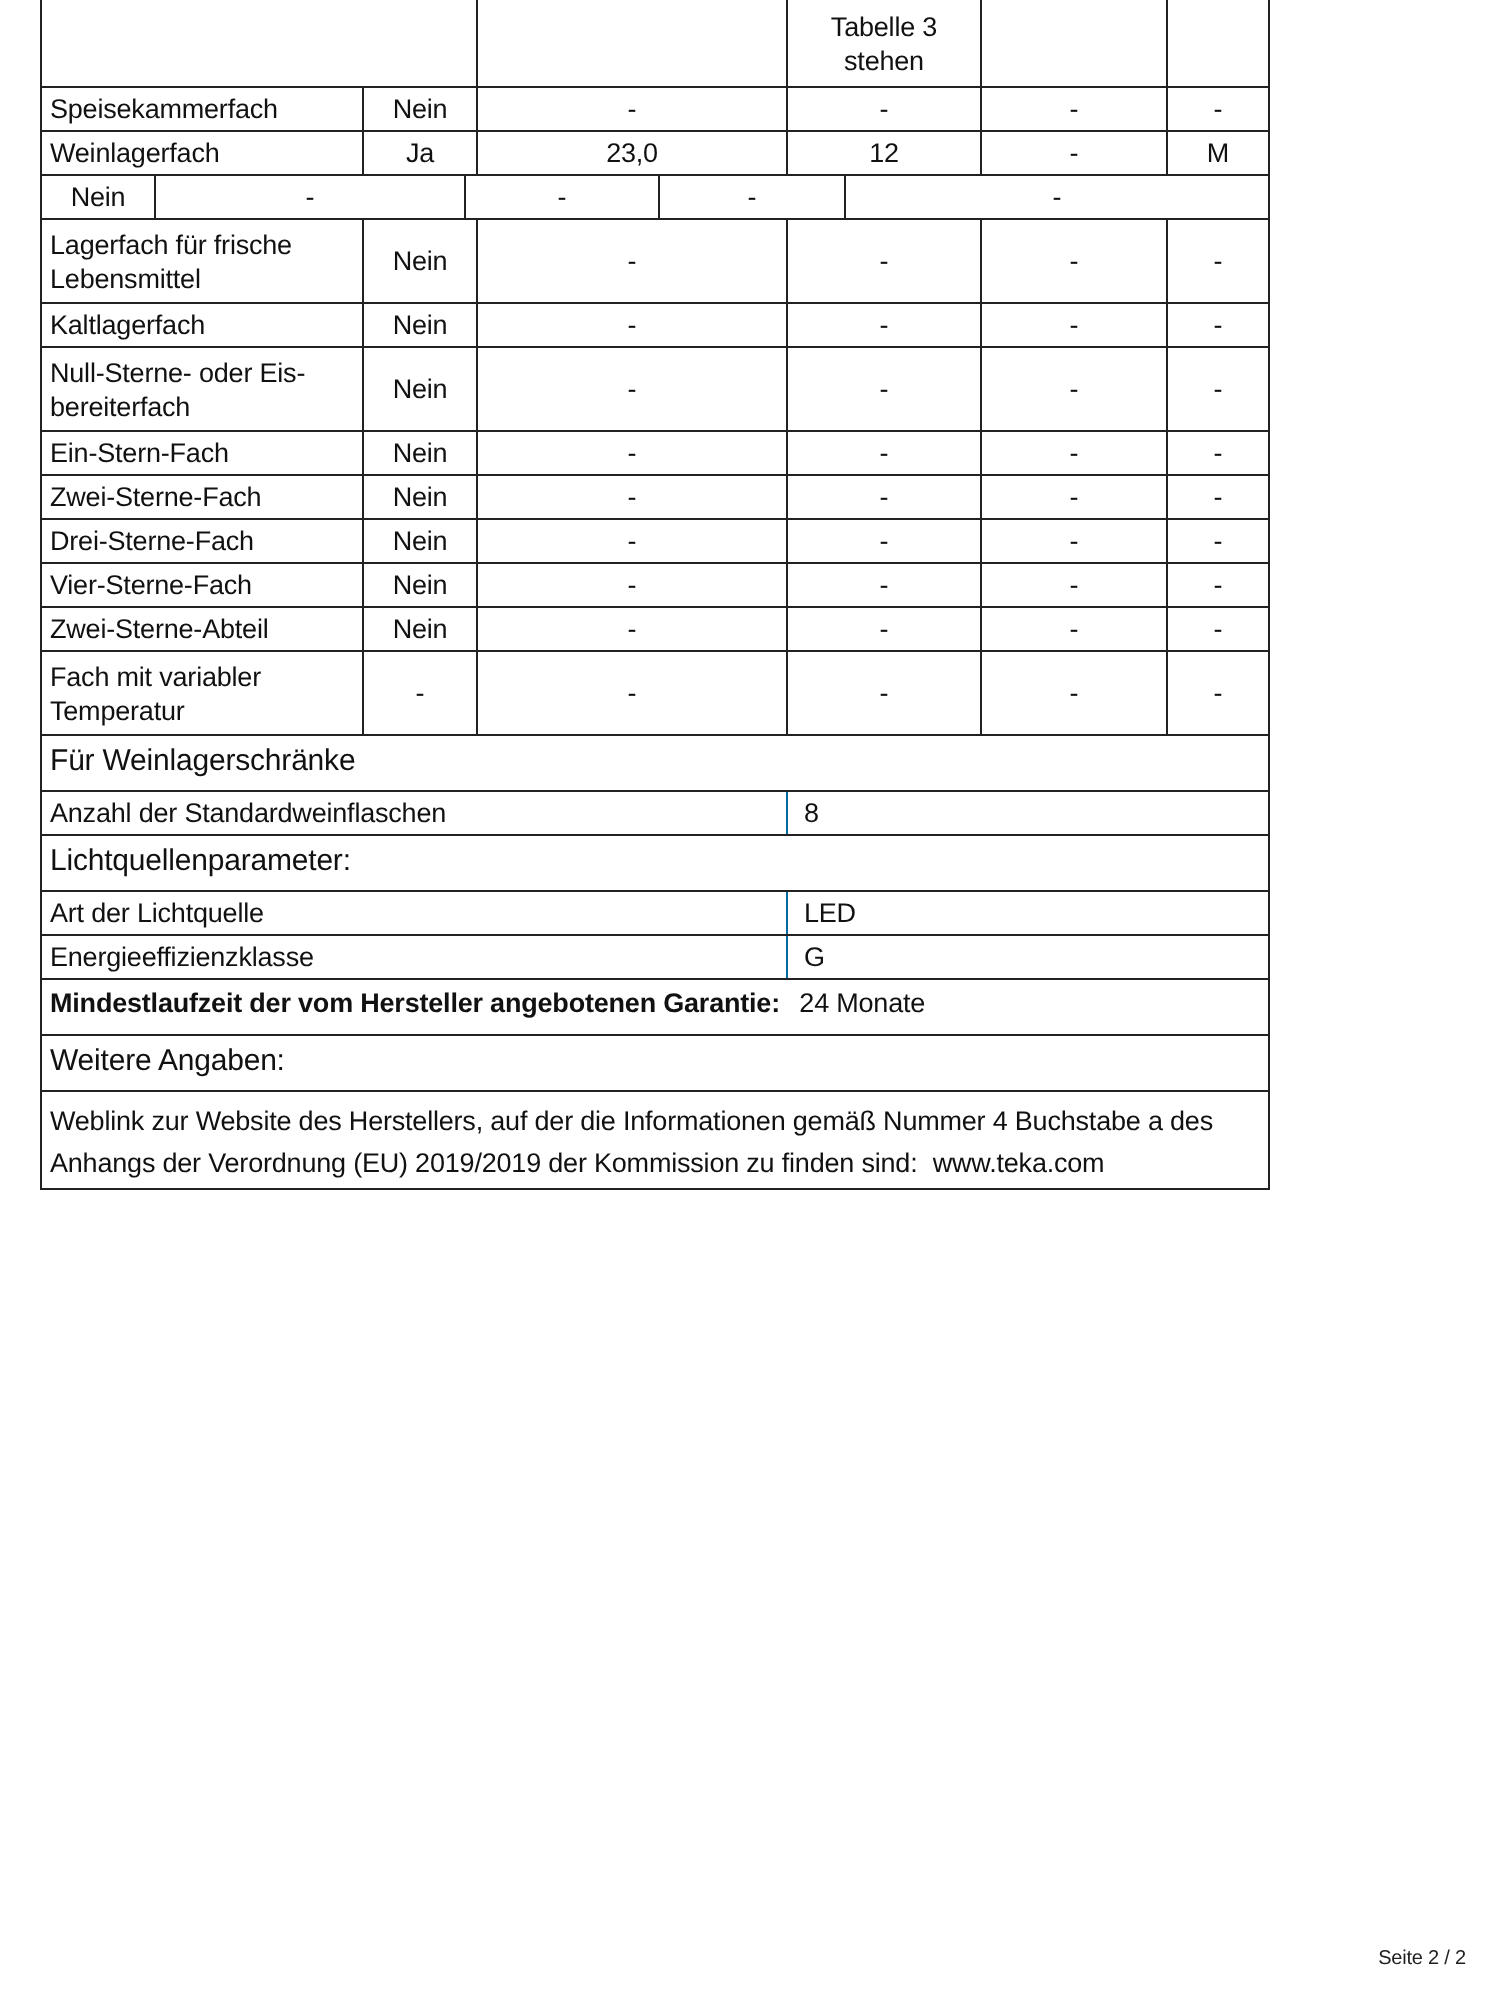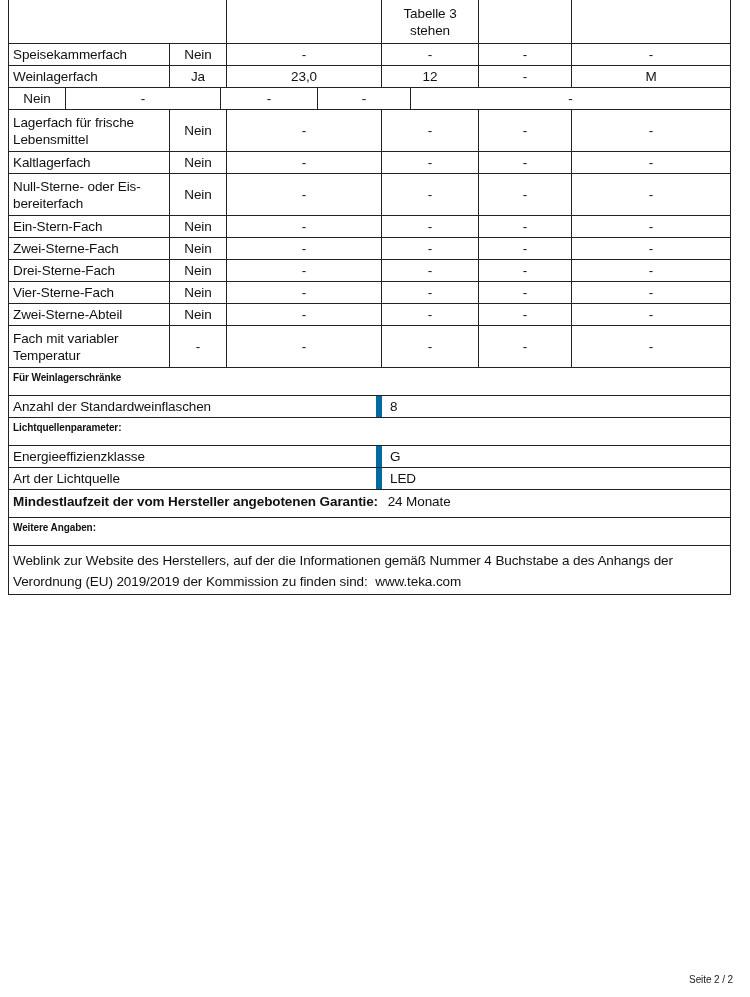--- a/index.html
+++ b/index.html
@@ -5,21 +5,21 @@
   * { margin:0; padding:0; box-sizing:border-box; }
   html,body { background:#ffffff; }
   body {
     width:750px; height:997px;
     font-family:"Liberation Sans","DejaVu Sans",sans-serif;
     color:#111111; letter-spacing:-0.1px;
   }
   .sheet { position:relative; width:750px; height:997px; background:#ffffff; overflow:hidden; }
 
   .tbl {
-    position:absolute; left:8px; top:0; width:723px;
+    position:absolute; left:20px; top:0; width:615px;
     border:1px solid #222; border-top:none; background:#fff;
   }
   .tbl > div + div { border-top:1px solid #222; }
 
   .trow { display:flex; align-items:stretch; }
   .c {
     border-right:1px solid #222;
     display:flex; align-items:center; justify-content:center;
     text-align:center; font-size:13.5px; line-height:17px;
   }
@@ -28,24 +28,24 @@
   .c4 { width:97px; }  .c5 { width:93px; } .c6 { flex:1; }
   .c12 { width:218px; }
   .lbl { justify-content:flex-start; text-align:left; padding:2px 5px 2px 4px; }
 
   .hr { height:43px; }
   .pre { white-space:pre-line; }
 
   .r { height:22px; }
   .r.tall { height:42px; }
 
-  .sec { height:28px; padding:4px 0 0 4px; font-weight:bold; font-size:10px; }
+  .sec { height:28px; padding:4px 0 0 4px; font-weight:normal; font-size:15px; }
 
   .duo { display:flex; height:22px; }
-  .dl { width:373px; border-right:6px solid #0369a1; display:flex; align-items:center; padding:2px 4px; font-size:13.5px; }
+  .dl { width:373px; border-right:1px solid #0369a1; display:flex; align-items:center; padding:2px 4px; font-size:13.5px; }
   .dv { flex:1; display:flex; align-items:center; padding:2px 4px 2px 8px; font-size:13.5px; }
 
   .warranty { height:28px; padding:4px 0 0 4px; font-size:13.5px; }
   .warranty .wl { font-weight:bold; }
   .warranty .wv { margin-left:6px; }
 
   .weblink { height:49px; padding:5px 6px 0 4px; font-size:13.5px; line-height:20.5px; }
   .weblink .url { margin-left:4px; }
 
   .footer { position:absolute; top:974px; right:17px; font-size:10px; color:#222;text-align:right; }
@@ -175,27 +175,27 @@
     <div class="sec">Für Weinlagerschränke</div>
 
     <div class="duo">
       <div class="dl">Anzahl der Standardweinflaschen</div>
       <div class="dv">8</div>
     </div>
 
     <div class="sec">Lichtquellenparameter:</div>
 
     <div class="duo">
+      <div class="dl">Art der Lichtquelle</div>
+      <div class="dv">LED</div>
+    </div>
+
+    <div class="duo">
       <div class="dl">Energieeffizienzklasse</div>
       <div class="dv">G</div>
-    </div>
-
-    <div class="duo">
-      <div class="dl">Art der Lichtquelle</div>
-      <div class="dv">LED</div>
     </div>
 
     <div class="warranty">
       <span class="wl">Mindestlaufzeit der vom Hersteller angebotenen Garantie:</span>
       <span class="wv">24 Monate</span>
     </div>
 
     <div class="sec">Weitere Angaben:</div>
 
     <div class="weblink">

